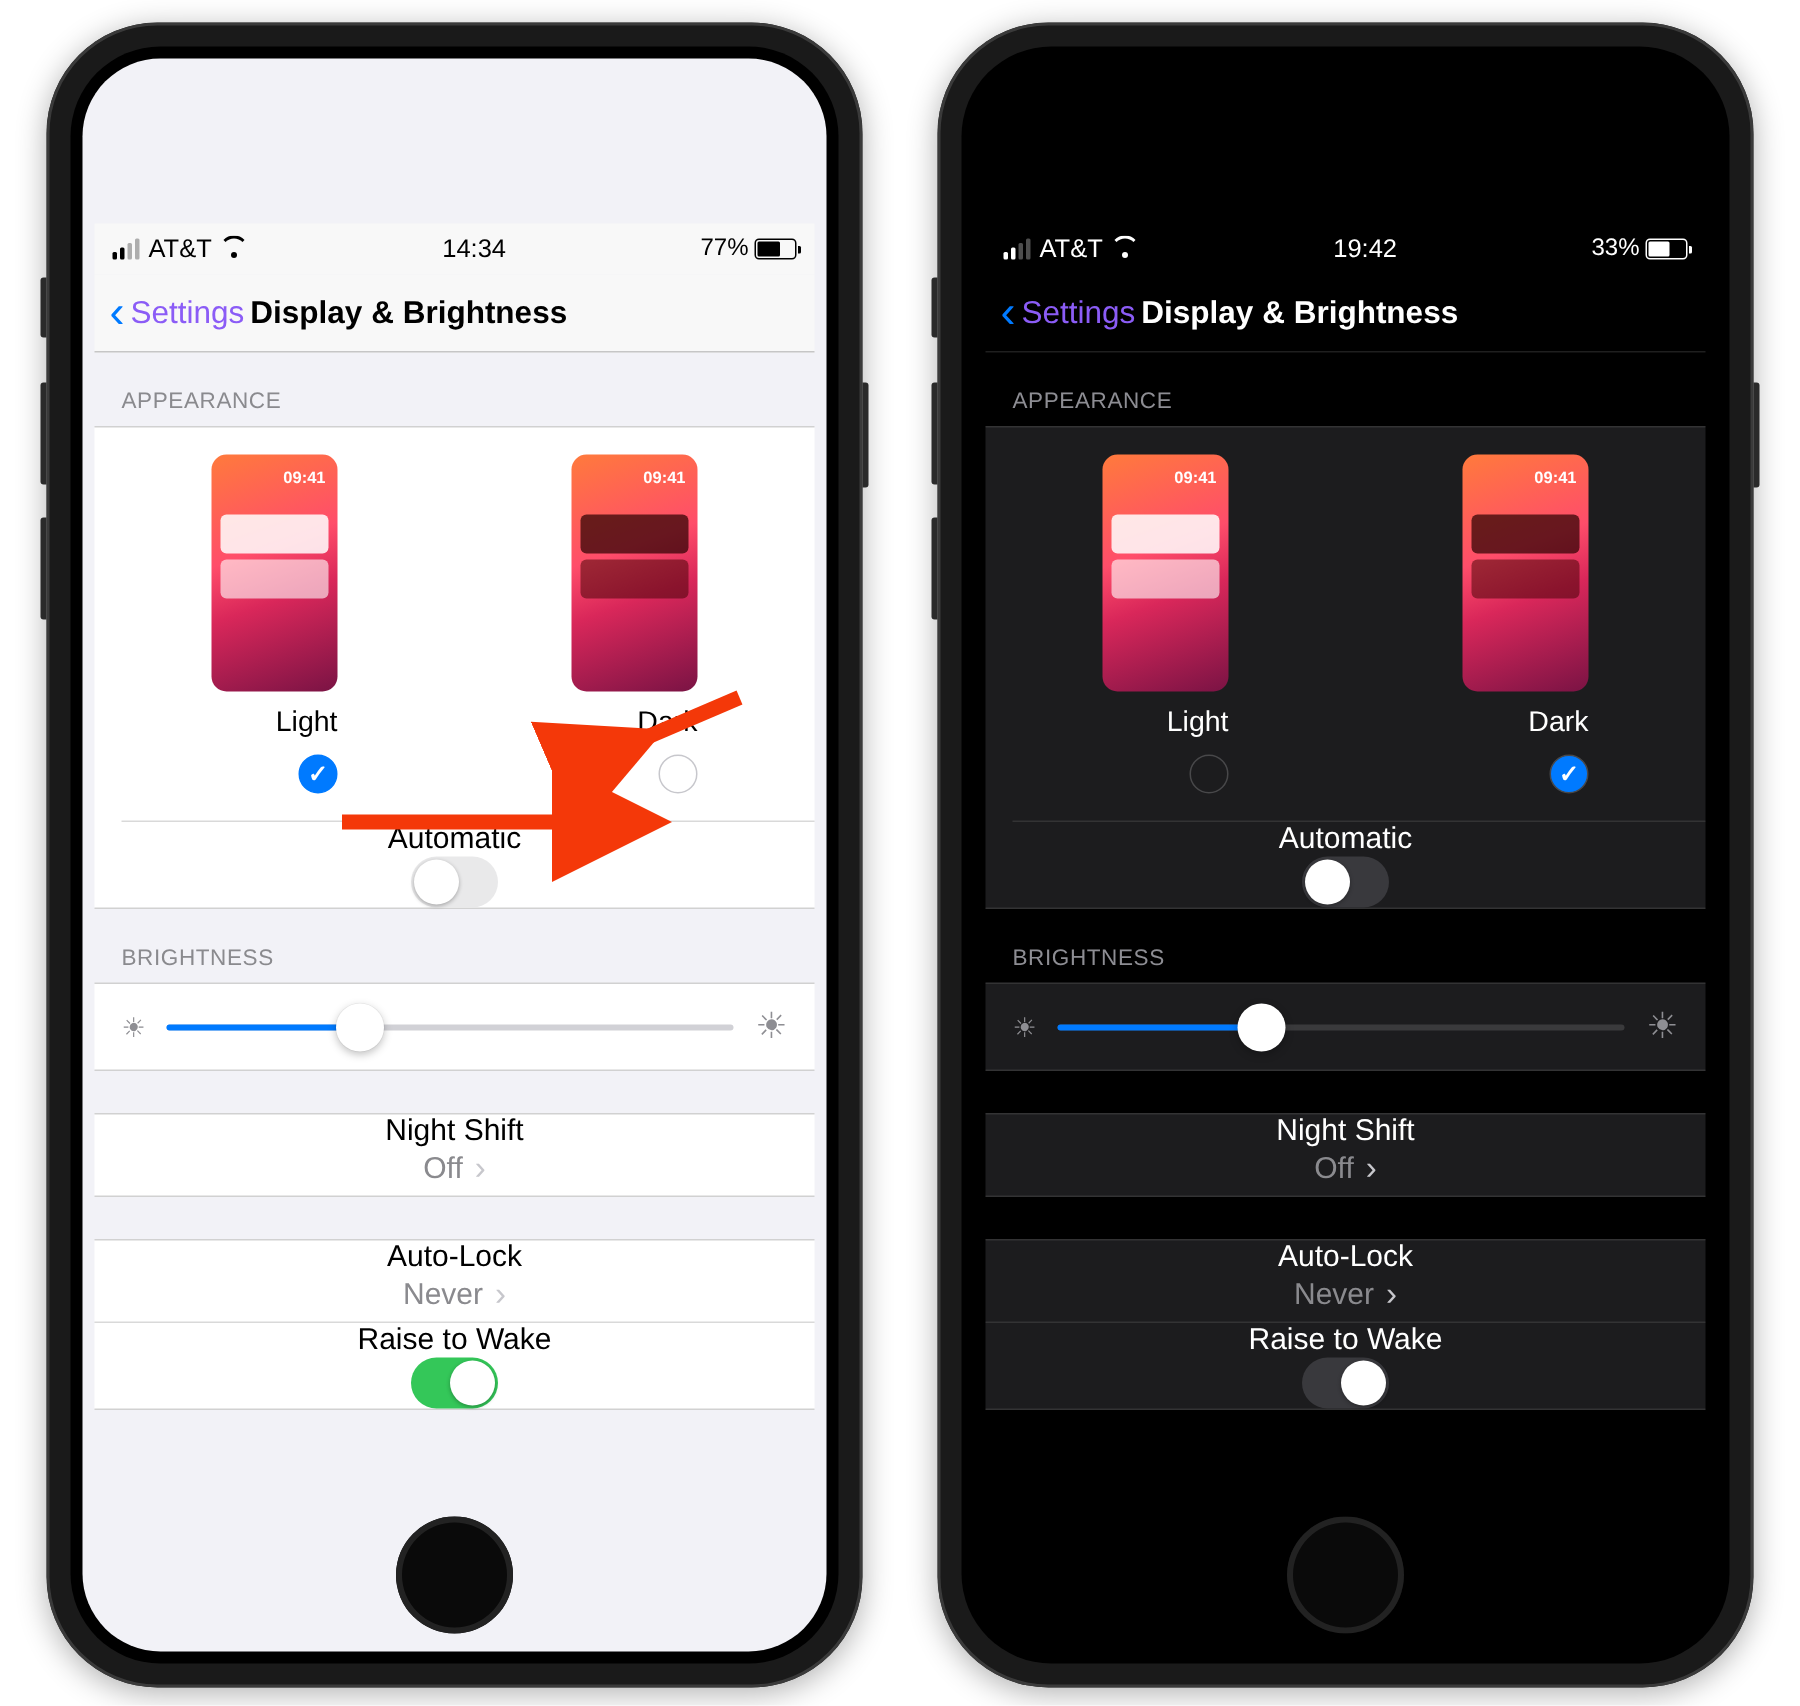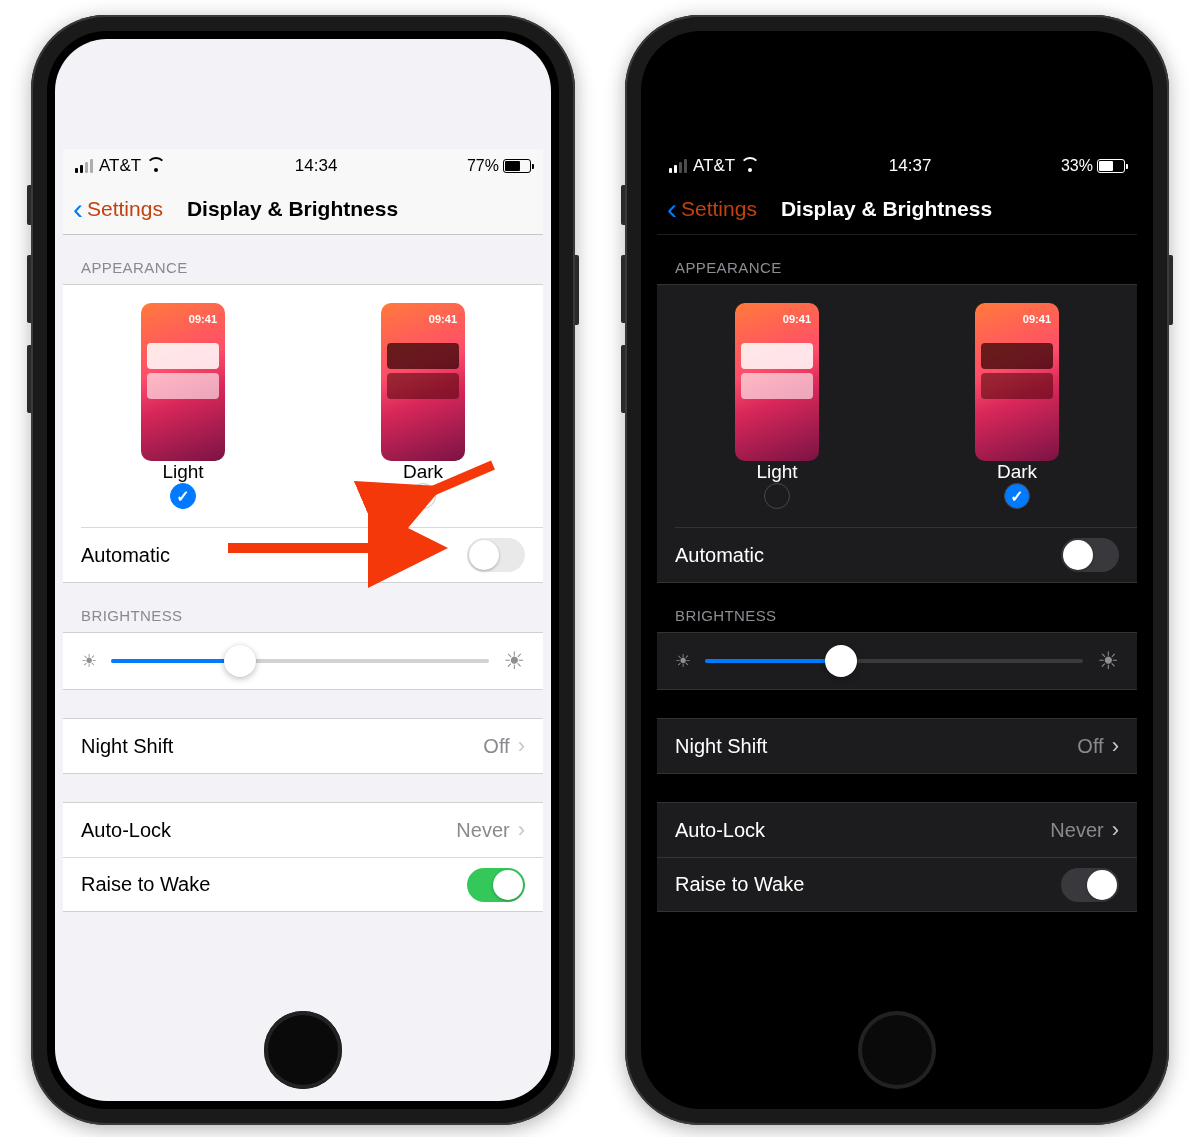--- a/index.html
+++ b/index.html
@@ -104,47 +104,47 @@
   .battery::after{content:'';position:absolute;right:-4px;top:4px;width:2px;height:5px;background:currentColor;border-radius:0 1px 1px 0;}
   .battery-fill{position:absolute;left:1px;top:1px;bottom:1px;width:56%;background:currentColor;border-radius:1px;}
   
   .nav-bar {
     height:52px; display:flex; align-items:center; padding:0 10px; gap:4px;
     border-bottom:0.5px solid rgba(0,0,0,.2);
   }
   .screen.light .nav-bar{ background:#f8f8f8; }
   .screen.dark .nav-bar{ border-bottom-color:rgba(255,255,255,.12);}
   .back-chevron { font-size:30px; color:#007aff; font-weight:300; line-height:1;}
-  .back-label { color:#c2410c; font-size:21px; }
-  .nav-title { font-size:21px; font-weight:700; margin-left:20px; }
+  .back-label { color:#8b5cf6; font-size:21px; }
+  .nav-title { font-size:21px; font-weight:700; margin-left:0; }
   
   .section-header {
     font-size:15px; color:#8a8a8e; padding:24px 18px 8px; letter-spacing:0.4px;
     text-transform:uppercase;
   }
   .screen.dark .section-header{color:#8d8d93;}
   .group {
     border-top:0.5px solid rgba(0,0,0,.18);
     border-bottom:0.5px solid rgba(0,0,0,.18);
   }
   .screen.light .group{ background:#fff;}
   .screen.dark .group{ background:#1c1c1e; border-color:rgba(255,255,255,.1);}
   .row {
     min-height:54px; display:flex; align-items:center; padding:0 18px;
-    font-size:20px; justify-content:space-between;
+    font-size:20px; justify-content:flex-start;flex-direction:column;
   }
   .row + .row{ border-top:0.5px solid rgba(0,0,0,.15);}
   .screen.dark .row + .row{border-top-color:rgba(255,255,255,.1);}
   .row-inset-sep{border-top:0.5px solid rgba(0,0,0,.15); margin-left:18px;}
   .screen.dark .row-inset-sep{border-top-color:rgba(255,255,255,.1);}
   .detail { color:#8a8a8e; font-size:20px; display:flex; align-items:center; gap:8px;}
   .chevron-right { color:#c7c7cc; font-size:22px; font-weight:300;}
   
   .appearance-row { display:flex; justify-content:space-around; padding:18px 0 18px; }
-  .appearance-opt { display:flex; flex-direction:column; align-items:center; cursor:pointer;}
+  .appearance-opt { display:flex; flex-direction:column; align-items:flex-end; gap:10px; cursor:pointer;}
   .preview {
     width:84px; height:158px; border-radius:10px; overflow:hidden; position:relative;
     background:linear-gradient(160deg,#ff7a3c 0%,#ff4d6a 40%,#d9275a 60%,#7a1344 100%);
   }
   .preview .time{ position:absolute; top:10px; right:8px; font-size:11px; color:#fff; font-weight:600;}
   .preview .widget{position:absolute; left:6px; right:6px; height:26px; border-radius:4px;}
   .preview.light-prev .w1{top:40px; background:rgba(255,255,255,.85);}
   .preview.light-prev .w2{top:70px; background:rgba(255,255,255,.6);}
   .preview.dark-prev .w1{top:40px; background:rgba(40,0,0,.7);}
   .preview.dark-prev .w2{top:70px; background:rgba(60,0,0,.5);}
@@ -344,21 +344,21 @@
           <div class="sb-left">
             <span class="signal-icon">
               <span class="bar1"></span>
                 <span class="bar2"></span>
                 <span class="bar3"></span>
                 <span class="bar4"></span>
             </span>
             <span>AT&amp;T</span>
             <span class="wifi-icon"></span>
           </div>
-          <span>14:37</span>
+          <span>19:42</span>
           <div class="sb-right">
             <span>33%</span>
             <span class="battery">
               <span class="battery-fill" style="width:54%;"></span>
             </span>
           </div>
         </div>
 
         <div class="nav-bar">
           <span class="back-chevron">‹</span>

